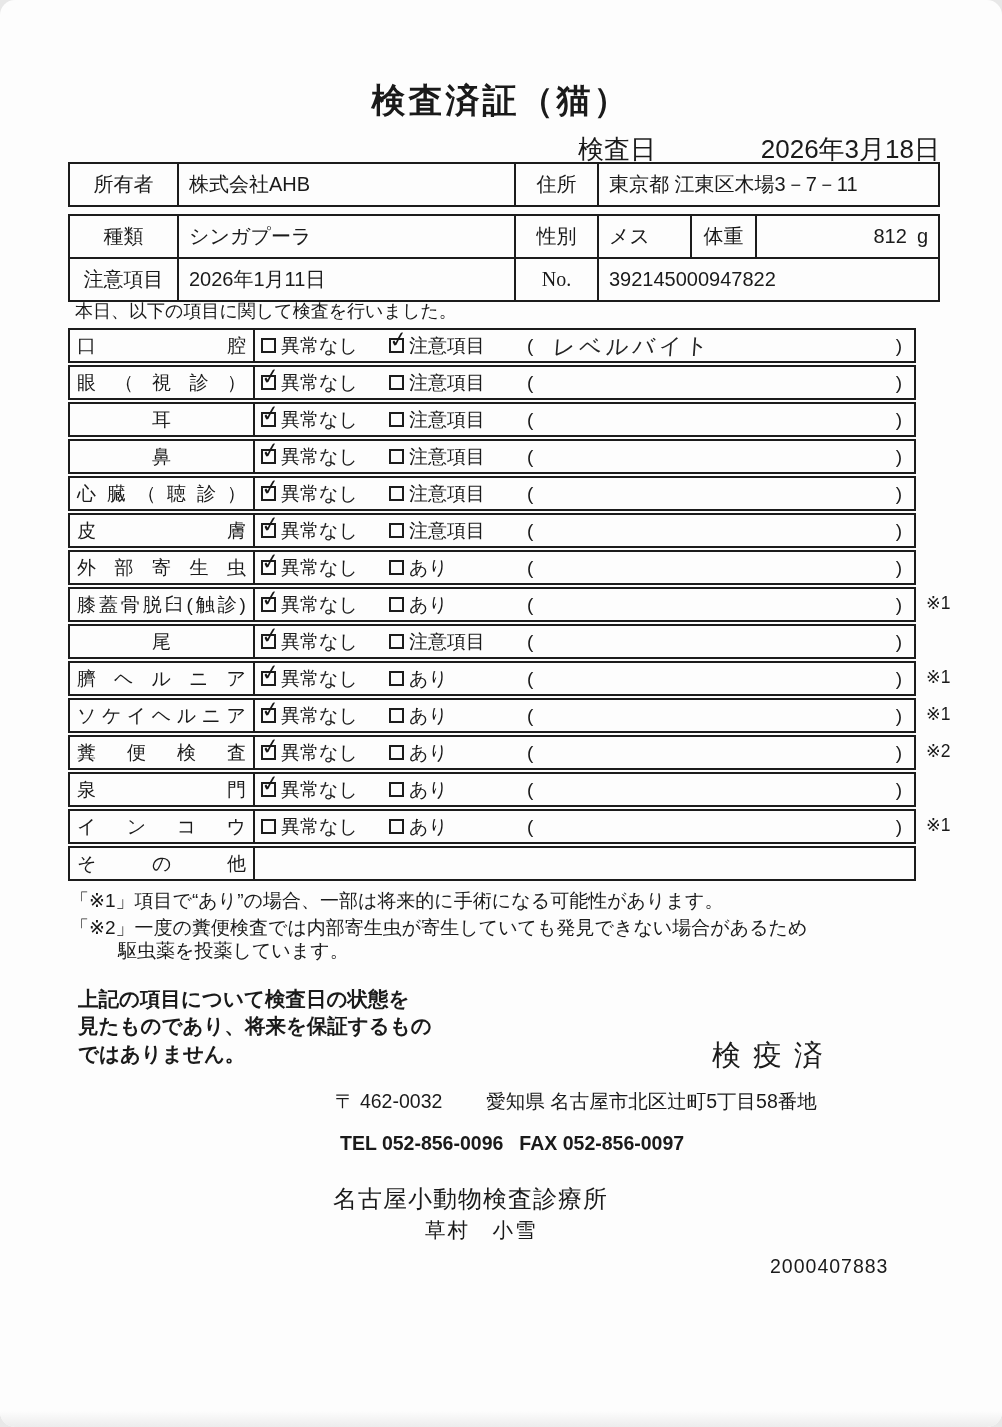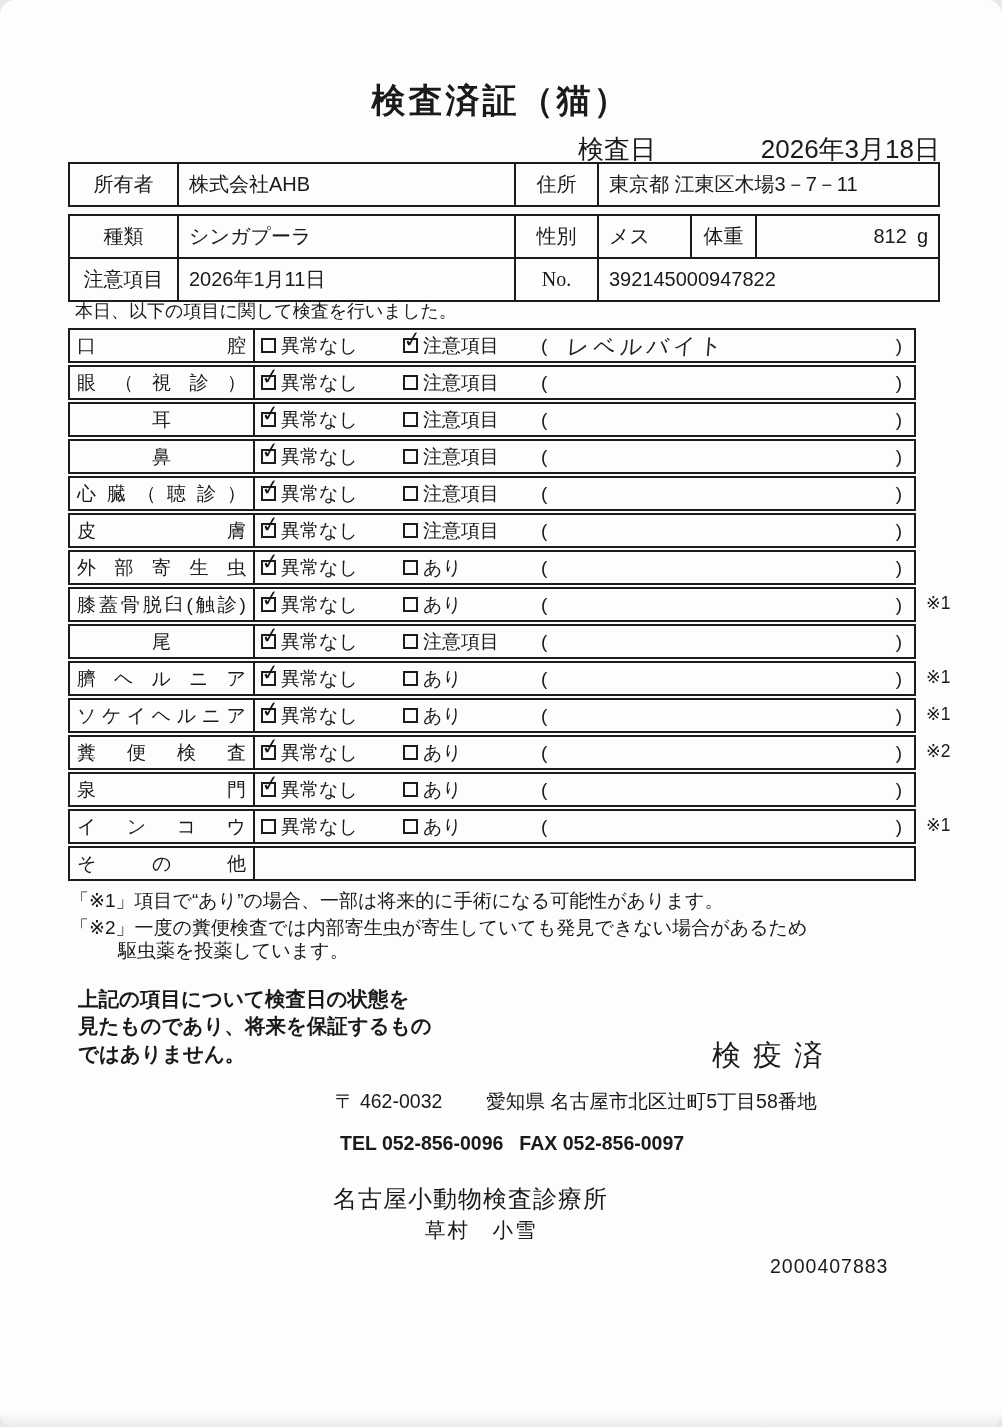--- a/index.html
+++ b/index.html
@@ -62,21 +62,21 @@
     border-right:2px solid #1c1c1c;
     box-sizing:border-box;
     display:flex;align-items:center;
     padding:0 7px;
     font-size:19px;font-weight:500;
   }
   .chk-label.justify{justify-content:space-between;}
   .chk-label.center{justify-content:center;}
   .chk-content{flex:1;display:flex;align-items:center;padding-left:6px;}
   .chk-group{display:flex;align-items:center;gap:5px;}
-  .chk-group.g1{width:142px;flex:none;}
+  .chk-group.g1{width:128px;flex:none;}
   .chk-group.g2{width:138px;flex:none;}
   .chk-box{
     position:relative;width:15px;height:15px;flex:none;
     border:2px solid #1c1c1c;box-sizing:border-box;
   }
   .chk-box .tick{
     position:absolute;left:-2px;top:-13px;
     font-size:22px;font-weight:600;color:#161616;
     transform:rotate(-8deg);
     font-family:"DejaVu Sans",sans-serif;

